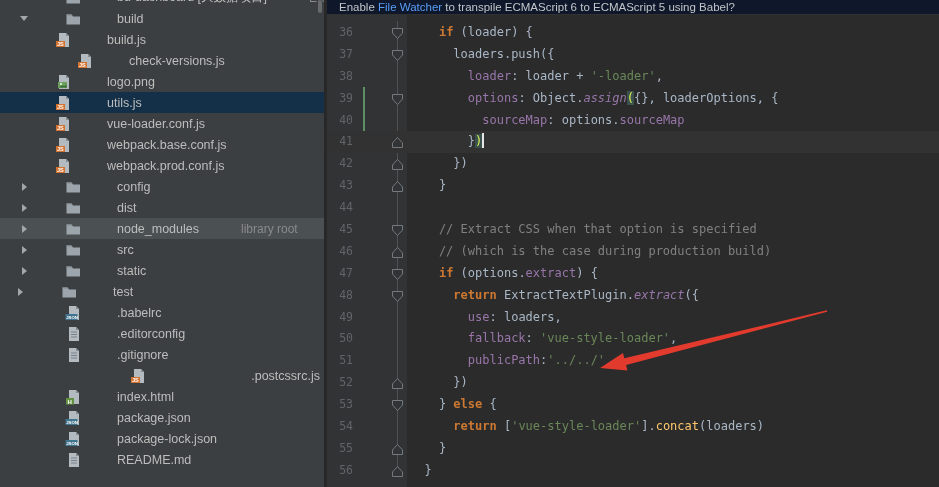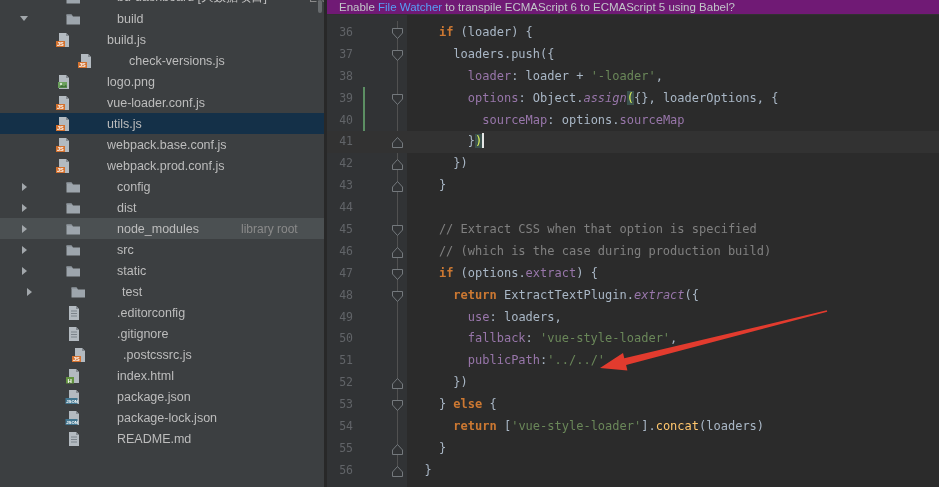--- a/index.html
+++ b/index.html
@@ -23,21 +23,21 @@
             border-right:4px solid transparent;border-top:5px solid #a2a7ab;}
   .tri-right{width:0;height:0;border-top:4px solid transparent;
              border-bottom:4px solid transparent;border-left:5px solid #a2a7ab;}
   #tree-scroll{position:absolute;top:0;right:2px;width:4px;height:13px;
                background:#676b6d;border-radius:2px;}
   
   #split{position:absolute;left:324px;top:0;width:3px;height:487px;background:#282828;}
   
   #editor{position:absolute;left:327px;top:0;width:612px;height:487px;
           background:#2b2b2b;overflow:hidden;}
-  #banner{height:14px;background:#701a75;border-bottom:1px solid #313131;
+  #banner{height:14px;background:#0f172a;border-bottom:1px solid #313131;
           font-size:11.5px;color:#c2c6c9;padding-left:12px;line-height:14px;
           white-space:nowrap;}
   #banner a{color:#589df6;text-decoration:none;}
   #gutterbg{position:absolute;left:0;top:15px;bottom:0;width:80px;background:#313335;}
   #foldline{position:absolute;left:70px;top:21px;height:456px;width:1px;background:#515151;}
   #vcsbar{position:absolute;left:36px;top:87px;width:2px;height:65px;background:#5c8f63;}
   #code{position:relative;padding-top:7px;}
   .cline{position:relative;height:21.9px;
          font-family:"DejaVu Sans Mono",monospace;font-size:12px;line-height:21.9px;}
   .cline.cur{background:#323232;}
@@ -113,41 +113,41 @@
           <svg width="16" height="16" viewBox="0 0 16 16">
             <path d="M4 1h7l3 3v11H4z" fill="#b3bac0"></path>
             <path d="M11 1v3h3z" fill="#838a90"></path>
             <rect x="3" y="8" width="9" height="6" fill="#6aa05c"></rect>
             <circle cx="6" cy="10" r="1.2" fill="#cfe3c8"></circle>
             <path d="M4 13.5l3-2.5 2 1.5 2-2 1 3z" fill="#3f6e3a"></path>
           </svg>
         </span>
         <span class="tlabel">logo.png</span>
       </div>
+      <div class="trow sel" style="padding-left: 54px;">
+        <span class="ticon">
+          <svg width="16" height="16" viewBox="0 0 16 16">
+            <path d="M4 1h7l3 3v11H4z" fill="#b3bac0"></path>
+            <path d="M11 1v3h3z" fill="#838a90"></path>
+            <rect x="1" y="9" width="9" height="6" fill="#d4722f"></rect>
+            <text x="2" y="14" font-size="5.5" font-weight="bold" fill="#fff" font-family="Liberation Sans,sans-serif">JS</text>
+          </svg>
+        </span>
+        <span class="tlabel">utils.js</span>
+      </div>
       <div class="trow" style="padding-left: 54px;">
         <span class="ticon">
           <svg width="16" height="16" viewBox="0 0 16 16">
             <path d="M4 1h7l3 3v11H4z" fill="#b3bac0"></path>
             <path d="M11 1v3h3z" fill="#838a90"></path>
             <rect x="1" y="9" width="9" height="6" fill="#d4722f"></rect>
             <text x="2" y="14" font-size="5.5" font-weight="bold" fill="#fff" font-family="Liberation Sans,sans-serif">JS</text>
           </svg>
         </span>
         <span class="tlabel">vue-loader.conf.js</span>
-      </div>
-      <div class="trow sel" style="padding-left: 54px;">
-        <span class="ticon">
-          <svg width="16" height="16" viewBox="0 0 16 16">
-            <path d="M4 1h7l3 3v11H4z" fill="#b3bac0"></path>
-            <path d="M11 1v3h3z" fill="#838a90"></path>
-            <rect x="1" y="9" width="9" height="6" fill="#d4722f"></rect>
-            <text x="2" y="14" font-size="5.5" font-weight="bold" fill="#fff" font-family="Liberation Sans,sans-serif">JS</text>
-          </svg>
-        </span>
-        <span class="tlabel">utils.js</span>
       </div>
       <div class="trow" style="padding-left: 54px;">
         <span class="ticon">
           <svg width="16" height="16" viewBox="0 0 16 16">
             <path d="M4 1h7l3 3v11H4z" fill="#b3bac0"></path>
             <path d="M11 1v3h3z" fill="#838a90"></path>
             <rect x="1" y="9" width="9" height="6" fill="#d4722f"></rect>
             <text x="2" y="14" font-size="5.5" font-weight="bold" fill="#fff" font-family="Liberation Sans,sans-serif">JS</text>
           </svg>
         </span>
@@ -218,31 +218,43 @@
           <span class="tri-right"></span>
         </span>
         <span class="ticon">
           <svg width="16" height="16" viewBox="0 0 16 16">
             <path d="M1.5 3.5h5l1.5 2h7v8h-13.5z" fill="#9da5ac"></path>
             <path d="M1.5 3.5h5l1 1.3h-6z" fill="#8c949b"></path>
           </svg>
         </span>
         <span class="tlabel">static</span>
       </div>
-      <div class="trow" style="padding-left: 21px;">
+      <div class="trow" style="padding-left: 12px;">
         <span class="arrowbox">
           <span class="tri-right"></span>
         </span>
         <span class="ticon">
           <svg width="16" height="16" viewBox="0 0 16 16">
             <path d="M1.5 3.5h5l1.5 2h7v8h-13.5z" fill="#9da5ac"></path>
             <path d="M1.5 3.5h5l1 1.3h-6z" fill="#8c949b"></path>
           </svg>
         </span>
         <span class="tlabel">test</span>
+      </div>
+      <div class="trow" style="padding-left: 16px;">
+        <span class="arrowbox"></span>
+        <span class="ticon">
+          <svg width="16" height="16" viewBox="0 0 16 16">
+            <path d="M4 1h7l3 3v11H4z" fill="#b3bac0"></path>
+            <path d="M11 1v3h3z" fill="#838a90"></path>
+            <rect x="0.5" y="9" width="12" height="6" fill="#41758f"></rect>
+            <text x="1.2" y="13.8" font-size="4.3" font-weight="bold" fill="#fff" font-family="Liberation Sans,sans-serif">JSON</text>
+          </svg>
+        </span>
+        <span class="tlabel">.babelrc</span>
       </div>
       <div class="trow" style="padding-left: 16px;">
         <span class="arrowbox"></span>
         <span class="ticon">
           <svg width="16" height="16" viewBox="0 0 16 16">
             <path d="M4 1h7l3 3v11H4z" fill="#b3bac0"></path>
             <path d="M11 1v3h3z" fill="#838a90"></path>
             <g stroke="#7b838a" stroke-width="1">
               <line x1="6" y1="6" x2="12" y2="6"></line>
               <line x1="6" y1="8.5" x2="12" y2="8.5"></line>
@@ -260,21 +272,21 @@
             <path d="M11 1v3h3z" fill="#838a90"></path>
             <g stroke="#7b838a" stroke-width="1">
               <line x1="6" y1="6" x2="12" y2="6"></line>
               <line x1="6" y1="8.5" x2="12" y2="8.5"></line>
               <line x1="6" y1="11" x2="12" y2="11"></line>
             </g>
           </svg>
         </span>
         <span class="tlabel">.gitignore</span>
       </div>
-      <div class="trow" style="padding-left: 22px;">
+      <div class="trow" style="padding-left: 12px; justify-content: space-between;">
         <span class="arrowbox"></span>
         <span class="ticon">
           <svg width="16" height="16" viewBox="0 0 16 16">
             <path d="M4 1h7l3 3v11H4z" fill="#b3bac0"></path>
             <path d="M11 1v3h3z" fill="#838a90"></path>
             <rect x="1" y="9" width="9" height="6" fill="#d4722f"></rect>
             <text x="2" y="14" font-size="5.5" font-weight="bold" fill="#fff" font-family="Liberation Sans,sans-serif">JS</text>
           </svg>
         </span>
         <span class="tlabel">.postcssrc.js</span>

